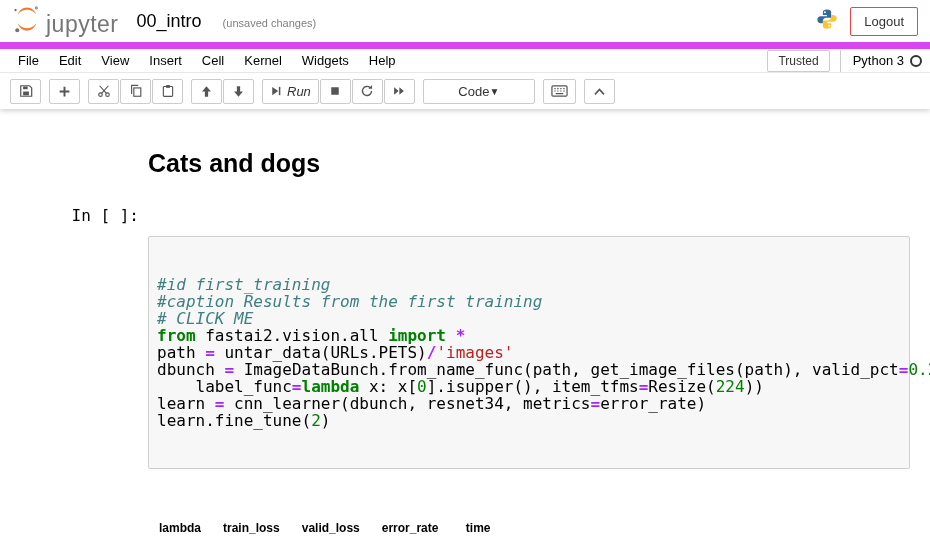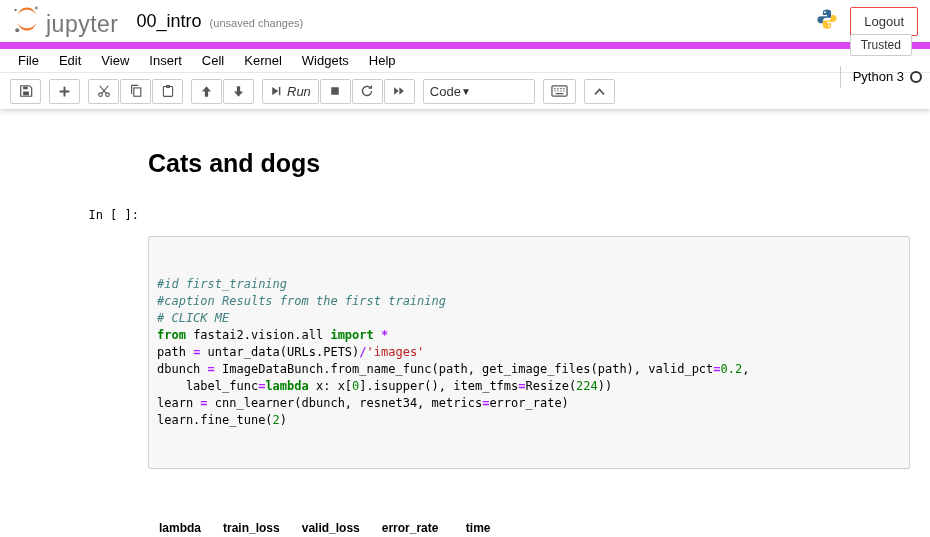--- a/index.html
+++ b/index.html
@@ -6,58 +6,58 @@
   html,body { width:930px; height:537px; overflow:hidden; background:#fff;
     font-family:"Liberation Sans", sans-serif; }
 
   
   .chrome { background:#fff; box-shadow:0 2px 5px rgba(0,0,0,.18); position:relative; z-index:5; }
 
   header { display:flex; align-items:center; height:42px; padding:0 12px; }
   .logo { display:flex; align-items:flex-end; gap:4px; text-decoration:none; cursor:pointer; }
   .logo-text { font-size:23px; color:#767677; letter-spacing:.5px; line-height:1; padding-bottom:2px; }
   .nb-title { font-size:18px; color:#000; margin-left:18px; cursor:text; }
-  .save-status { font-size:11px; color:#808080; margin-left:8px; padding-top:4px; }
+  .save-status { font-size:11px; color:#808080; margin-left:21px; padding-top:4px; }
   .header-right { margin-left:auto; display:flex; align-items:center; gap:12px; }
   .logout { background:#fff; border:1px solid #ef4444; border-radius:2px; padding:6px 13px;
     font-size:13px; color:#333; cursor:pointer; font-family:inherit; }
 
   nav.menubar { display:flex; align-items:center; height:31px; padding:0 8px;
     border-top:7px solid #d946ef; border-bottom:1px solid #e7e7e7; }
   .menu-item { font-size:13px; color:#000; padding:5px 10px; cursor:pointer; }
-  .menu-right { margin-left:auto; display:flex; align-items:center; gap:10px;flex-direction:column; }
+  .menu-right { margin-left:auto; display:flex; align-items:center; gap:10px; }
   .trusted { font-size:12px; color:#333; border:1px solid #ccc; border-radius:2px;
     padding:3px 10px; background:#fff; }
   .kernel-area { display:flex; align-items:center; gap:6px; border-left:1px solid #ccc;
     padding-left:12px; height:22px; }
   .kernel-name { font-size:13px; color:#000; }
   .kernel-circle { width:12px; height:12px; border:2px solid #333; border-radius:50%; }
 
   .toolbar { display:flex; align-items:center; height:36px; padding:0 10px; gap:8px; }
   .tb-group { display:flex; gap:1px; }
   .tb { height:25px; min-width:31px; display:flex; align-items:center; justify-content:center;
     gap:5px; background:#fff; border:1px solid #ccc; border-radius:2px; cursor:pointer;
     padding:0 7px; font-family:inherit; font-size:13px; color:#333;font-style:italic; }
   .tb svg { display:block; }
-  .tb-select { display:flex; align-items:center; justify-content:flex-start; width:112px;
+  .tb-select { display:flex; align-items:center; justify-content:center; width:112px;
     height:25px; border:1px solid #ccc; border-radius:2px; background:#fff; padding:0 6px;
     font-size:13px; color:#333; cursor:pointer; }
   .caret { font-size:10px; color:#333; }
 
   
   main.notebook { padding:20px 20px 0 58px; }
   .cell { display:flex; margin-bottom:4px; }
   .prompt { width:90px; flex:none; text-align:right; padding:5px 9px 0 0;
     font-family:"DejaVu Sans Mono", monospace; font-size:13px; color:#303F9F; }
   .cell-inner { flex:1; min-width:0; }
 
   .cell.md h1 { font-size:25px; font-weight:bold; color:#000; margin:20px 0 20px; }
 
   .input-box { border:1px solid #cfcfcf; border-radius:2px; background:#f7f7f7; padding:5px 8px; cursor:text; }
-  .code div { white-space:pre; font-family:"DejaVu Sans Mono", monospace; font-size:12px; line-height:17px; color:#000; }
+  .code div { white-space:pre; font-family:"DejaVu Sans Mono", monospace; font-size:16px; line-height:17px; color:#000; }
   .tok-c { color:#408080; font-style:italic; }
   .tok-k { color:#008000; font-weight:bold; }
   .tok-s { color:#BA2121; }
   .tok-n { color:#008000; }
   .tok-o { color:#AA22FF; font-weight:bold; }
   .tok-p { color:#000; }
 
   .outputs { padding-top:10px; }
   .output-table { margin-bottom:16px; }
   .output-table table { border-collapse:collapse; font-size:12px; color:#000; }

